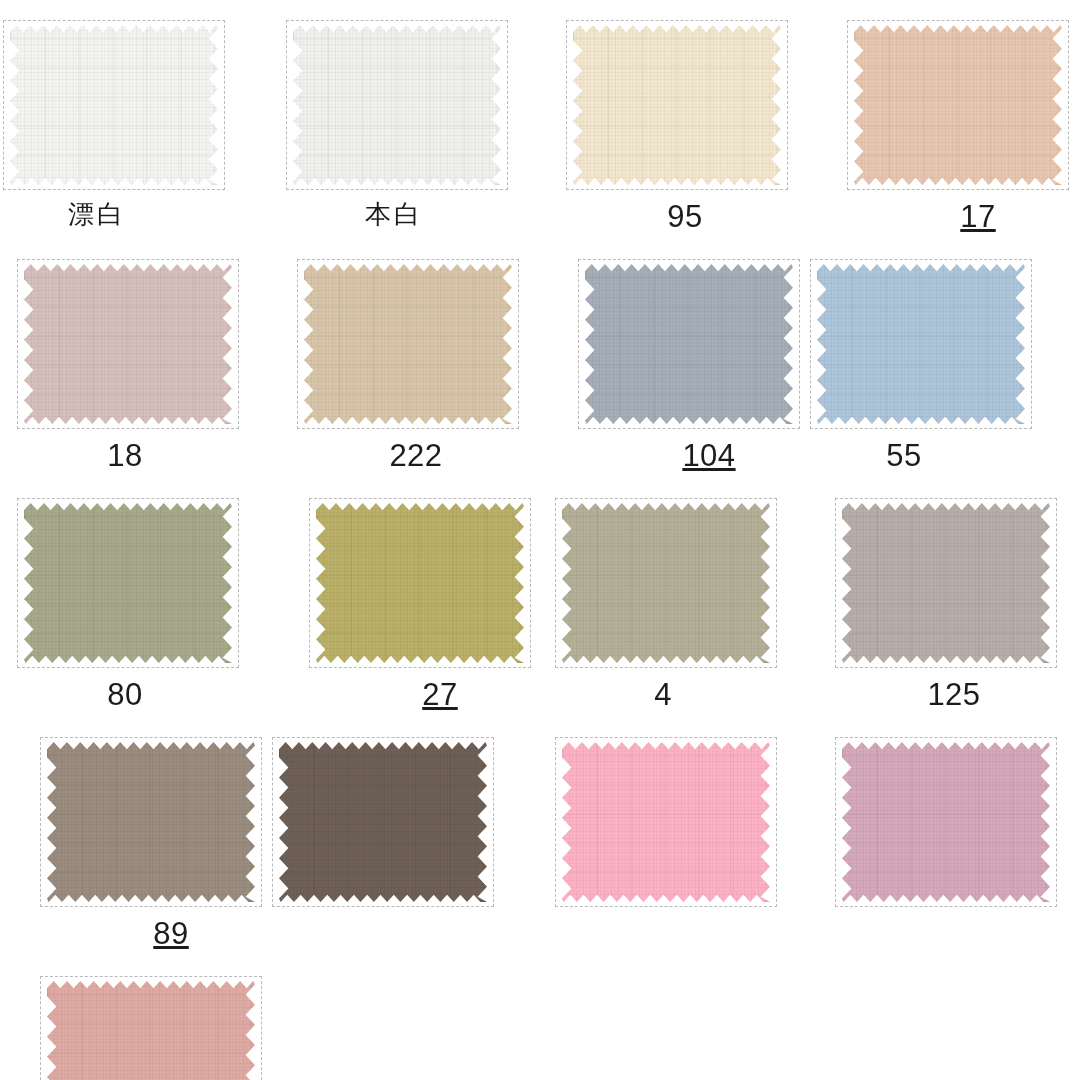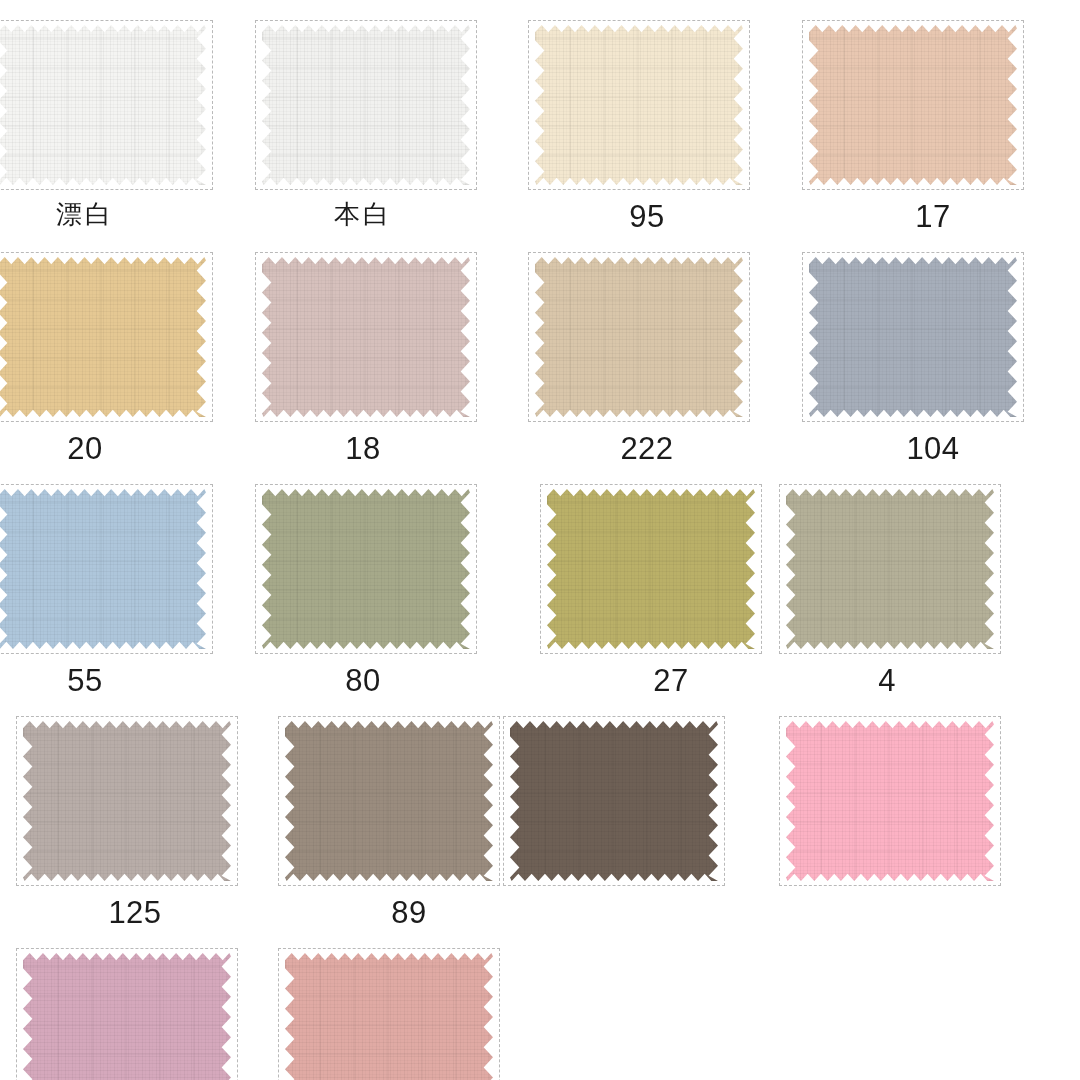--- a/index.html
+++ b/index.html
@@ -14,20 +14,21 @@
   }
 
   #swatch-grid {
     width: 912px;
     height: 1080px;
     display: grid;
     grid-template-columns: repeat(4, 1fr);
     grid-template-rows: repeat(5, 1fr);
     column-gap: 0px;
     row-gap: 0px;
+    gap: 7px;
   }
 
   .swatch-cell {
     position: relative;
     display: flex;
     flex-direction: column;
     align-items: center;
     justify-content: flex-start;
     padding-top: 20px;
   }
@@ -145,21 +146,21 @@
   }
   .swatch-label.cjk {
     font-family: "DejaVu Sans", "Liberation Sans", sans-serif;
     font-size: 26px;
     letter-spacing: 3px;
   }
 
   .col-1 .swatch-label { transform: translateX(-34px); }
   .col-2 .swatch-label { transform: translateX(-6px); }
   .col-3 .swatch-label { transform: translateX(16px); }
-  .col-4 .swatch-label { transform: translateX(40px); }
+  .col-4 .swatch-label { transform: translateX(40px); text-decoration: underline; }
 </style>
 </head>
 <body>
 
 <div id="swatch-grid">
     <div class="swatch-cell col-1">
       <div class="swatch-frame">
         <div class="fabric" style="background-color: rgb(244, 244, 242);"></div>
       </div>
       <div class="swatch-label cjk">漂白</div>
@@ -175,82 +176,76 @@
         <div class="fabric" style="background-color: rgb(243, 231, 207);"></div>
       </div>
       <div class="swatch-label">95</div>
     </div>
     <div class="swatch-cell col-4">
       <div class="swatch-frame">
         <div class="fabric" style="background-color: rgb(232, 199, 177);"></div>
       </div>
       <div class="swatch-label">17</div>
     </div>
+    <div class="swatch-cell col-2">
+      <div class="swatch-frame">
+        <div class="fabric" style="background-color: rgb(214, 192, 188);"></div>
+      </div>
+      <div class="swatch-label">18</div>
+    </div>
+    <div class="swatch-cell col-3">
+      <div class="swatch-frame">
+        <div class="fabric" style="background-color: rgb(217, 198, 170);"></div>
+      </div>
+      <div class="swatch-label">222</div>
+    </div>
+    <div class="swatch-cell col-4">
+      <div class="swatch-frame">
+        <div class="fabric" style="background-color: rgb(166, 174, 186);"></div>
+      </div>
+      <div class="swatch-label">104</div>
+    </div>
     <div class="swatch-cell col-1">
       <div class="swatch-frame">
-        <div class="fabric" style="background-color: rgb(229, 200, 147);"></div>
-      </div>
-      <div class="swatch-label">20</div>
-    </div>
-    <div class="swatch-cell col-2">
-      <div class="swatch-frame">
-        <div class="fabric" style="background-color: rgb(214, 192, 188);"></div>
-      </div>
-      <div class="swatch-label">18</div>
-    </div>
-    <div class="swatch-cell col-3">
-      <div class="swatch-frame">
-        <div class="fabric" style="background-color: rgb(217, 198, 170);"></div>
-      </div>
-      <div class="swatch-label">222</div>
-    </div>
-    <div class="swatch-cell col-4">
-      <div class="swatch-frame">
-        <div class="fabric" style="background-color: rgb(166, 174, 186);"></div>
-      </div>
-      <div class="swatch-label">104</div>
+        <div class="fabric" style="background-color: rgb(174, 198, 219);"></div>
+      </div>
+      <div class="swatch-label">55</div>
+    </div>
+    <div class="swatch-cell col-2">
+      <div class="swatch-frame">
+        <div class="fabric" style="background-color: rgb(166, 169, 138);"></div>
+      </div>
+      <div class="swatch-label">80</div>
+    </div>
+    <div class="swatch-cell col-4">
+      <div class="swatch-frame">
+        <div class="fabric" style="background-color: rgb(186, 176, 104);"></div>
+      </div>
+      <div class="swatch-label">27</div>
+    </div>
+    <div class="swatch-cell col-2">
+      <div class="swatch-frame">
+        <div class="fabric" style="background-color: rgb(180, 176, 152);"></div>
+      </div>
+      <div class="swatch-label">4</div>
+    </div>
+    <div class="swatch-cell col-3">
+      <div class="swatch-frame">
+        <div class="fabric" style="background-color: rgb(184, 173, 168);"></div>
+      </div>
+      <div class="swatch-label">125</div>
+    </div>
+    <div class="swatch-cell col-4">
+      <div class="swatch-frame">
+        <div class="fabric" style="background-color: rgb(154, 140, 126);"></div>
+      </div>
+      <div class="swatch-label">89</div>
     </div>
     <div class="swatch-cell col-1">
       <div class="swatch-frame">
-        <div class="fabric" style="background-color: rgb(174, 198, 219);"></div>
-      </div>
-      <div class="swatch-label">55</div>
-    </div>
-    <div class="swatch-cell col-2">
-      <div class="swatch-frame">
-        <div class="fabric" style="background-color: rgb(166, 169, 138);"></div>
-      </div>
-      <div class="swatch-label">80</div>
-    </div>
-    <div class="swatch-cell col-4">
-      <div class="swatch-frame">
-        <div class="fabric" style="background-color: rgb(186, 176, 104);"></div>
-      </div>
-      <div class="swatch-label">27</div>
-    </div>
-    <div class="swatch-cell col-2">
-      <div class="swatch-frame">
-        <div class="fabric" style="background-color: rgb(180, 176, 152);"></div>
-      </div>
-      <div class="swatch-label">4</div>
-    </div>
-    <div class="swatch-cell col-3">
-      <div class="swatch-frame">
-        <div class="fabric" style="background-color: rgb(184, 173, 168);"></div>
-      </div>
-      <div class="swatch-label">125</div>
-    </div>
-    <div class="swatch-cell col-4">
-      <div class="swatch-frame">
-        <div class="fabric" style="background-color: rgb(154, 140, 126);"></div>
-      </div>
-      <div class="swatch-label">89</div>
-    </div>
-    <div class="swatch-cell col-1">
-      <div class="swatch-frame">
         <div class="fabric" style="background-color: rgb(110, 96, 85);"></div>
       </div>
     </div>
     <div class="swatch-cell col-2">
       <div class="swatch-frame">
         <div class="fabric" style="background-color: rgb(252, 178, 196);"></div>
       </div>
     </div>
     <div class="swatch-cell col-3">
       <div class="swatch-frame">

